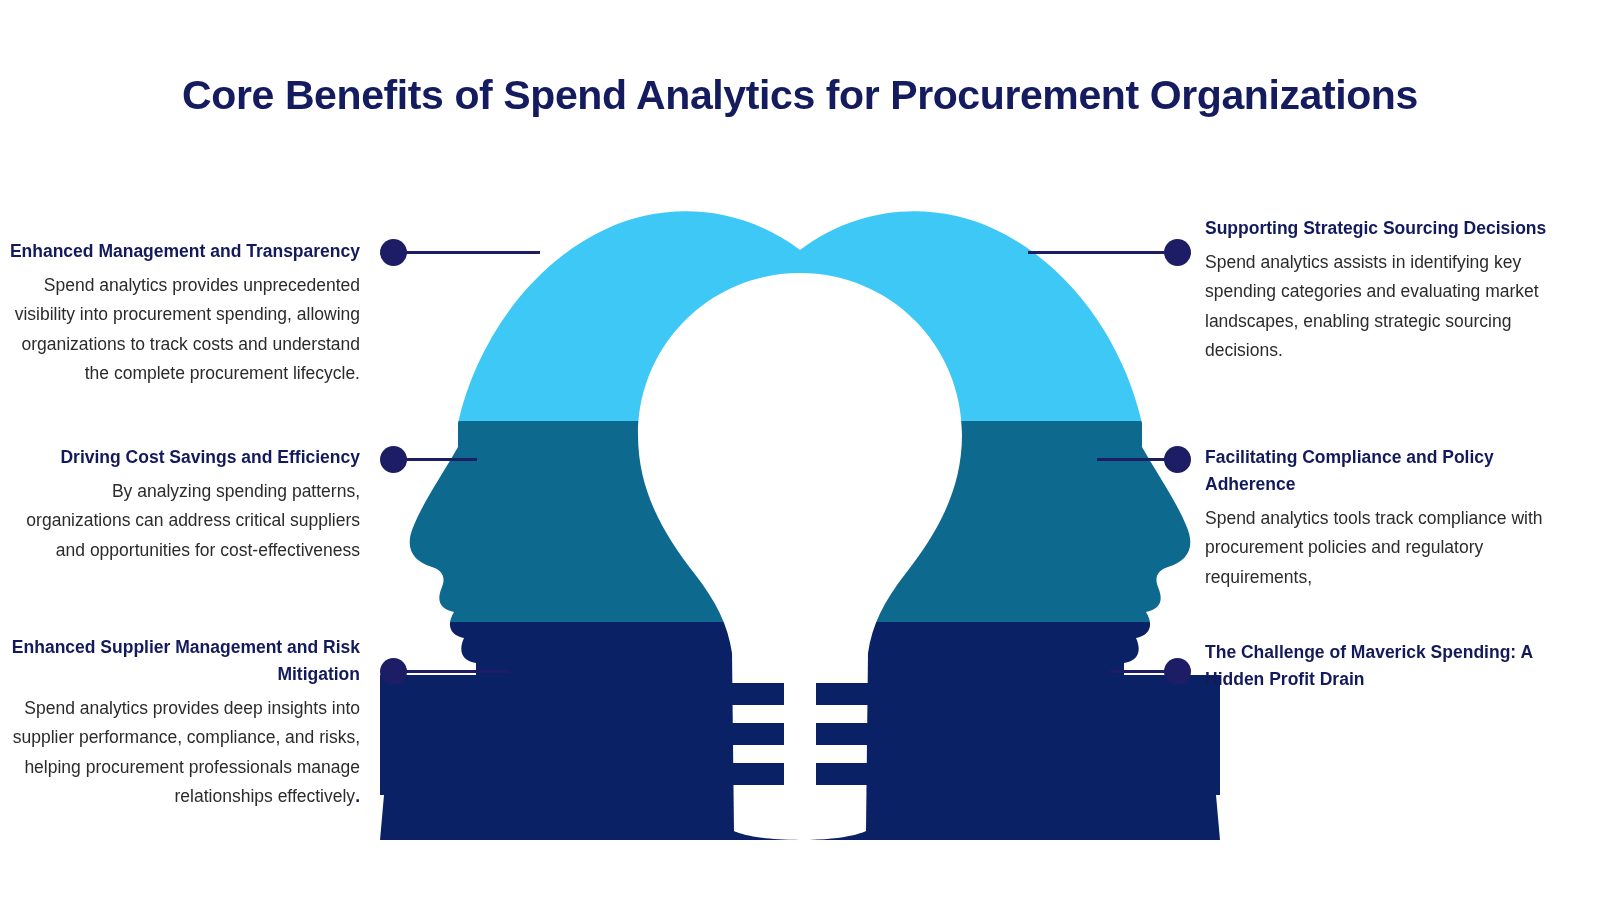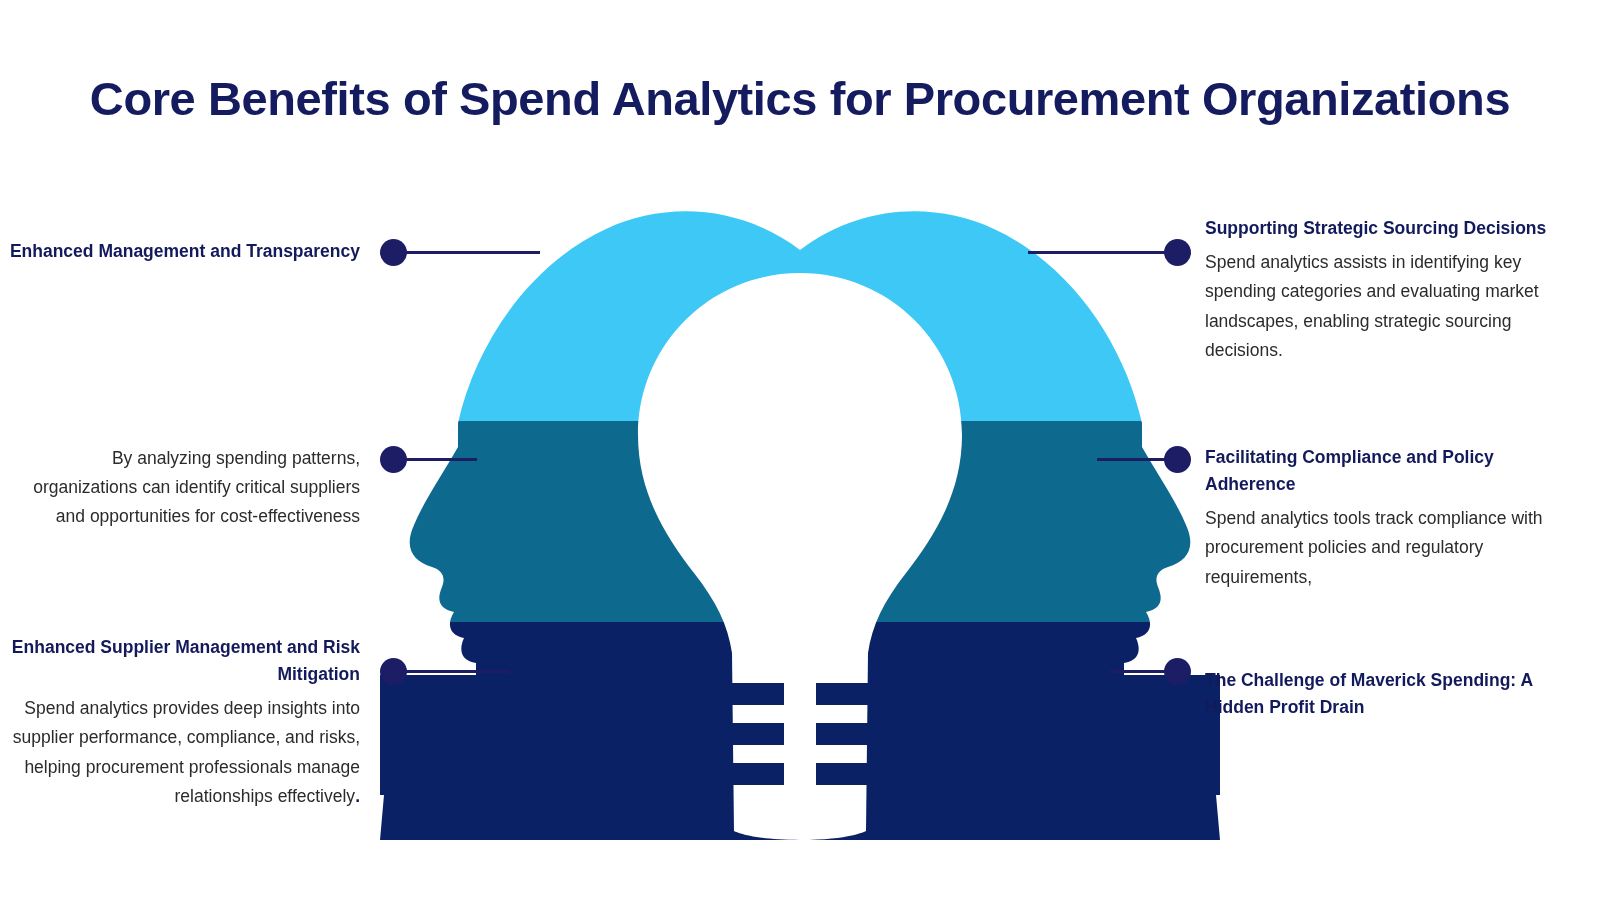--- a/index.html
+++ b/index.html
@@ -19,21 +19,21 @@
     overflow: hidden;
   }
 
   
   #page-title {
     position: absolute;
     left: 0;
     top: 72px;
     width: 1600px;
     text-align: center;
-    font-size: 47px;
+    font-size: 41px;
     font-weight: 700;
     letter-spacing: -0.4px;
     color: #141b5e;
     font-family: "Liberation Sans", sans-serif;
     line-height: 1.15;
   }
 
   
   #illustration {
     position: absolute;
@@ -89,21 +89,21 @@
   .block-body .tail-dot { font-weight: 700; color: #131a5c; }
 
   
   #block-left-1 { left: 8px;  top: 238px; }
   #block-left-2 { left: 8px;  top: 444px; }
   #block-left-3 { left: 8px;  top: 634px; }
 
   
   #block-right-1 { left: 1205px; top: 215px; }
   #block-right-2 { left: 1205px; top: 444px; }
-  #block-right-3 { left: 1205px; top: 639px; margin-top: 28px; }
+  #block-right-3 { left: 1205px; top: 639px; }
 </style>
 </head>
 <body>
 
 <div id="canvas">
 
   <div id="page-title">Core Benefits of Spend Analytics for Procurement Organizations</div>
 
   <div id="illustration">
     <svg viewBox="0 0 840 645" xmlns="http://www.w3.org/2000/svg" aria-hidden="true">
@@ -200,24 +200,26 @@
   <div class="connector-line" style="left:1028px; top:251px; width:138px;"></div>
 
   <div class="connector-dot" style="left:1164px; top:446px;"></div>
   <div class="connector-line" style="left:1097px; top:458px; width:70px;"></div>
 
   <div class="connector-dot" style="left:1164px; top:658px;"></div>
   <div class="connector-line" style="left:1110px; top:670px; width:57px;"></div>
 
   <div class="info-block left" id="block-left-1">
     <p class="block-heading">Enhanced Management and Transparency</p>
+    <p class="block-body">Spend analytics provides unprecedented visibility into procurement spending, allowing organizations to track costs and understand the complete procurement lifecycle.</p>
   </div>
 
   <div class="info-block left" id="block-left-2">
-    <p class="block-body">By analyzing spending patterns, organizations can identify critical suppliers and opportunities for cost-effectiveness</p>
+    <p class="block-heading">Driving Cost Savings and Efficiency</p>
+    <p class="block-body">By analyzing spending patterns, organizations can address critical suppliers and opportunities for cost-effectiveness</p>
   </div>
 
   <div class="info-block left" id="block-left-3">
     <p class="block-heading">Enhanced Supplier Management and Risk Mitigation</p>
     <p class="block-body"><span>Spend analytics provides deep insights into supplier performance, compliance, and risks, helping procurement professionals manage relationships effectively</span><span class="tail-dot">.</span></p>
   </div>
 
   <div class="info-block right" id="block-right-1">
     <p class="block-heading">Supporting Strategic Sourcing Decisions</p>
     <p class="block-body">Spend analytics assists in identifying key spending categories and evaluating market landscapes, enabling strategic sourcing decisions.</p>

